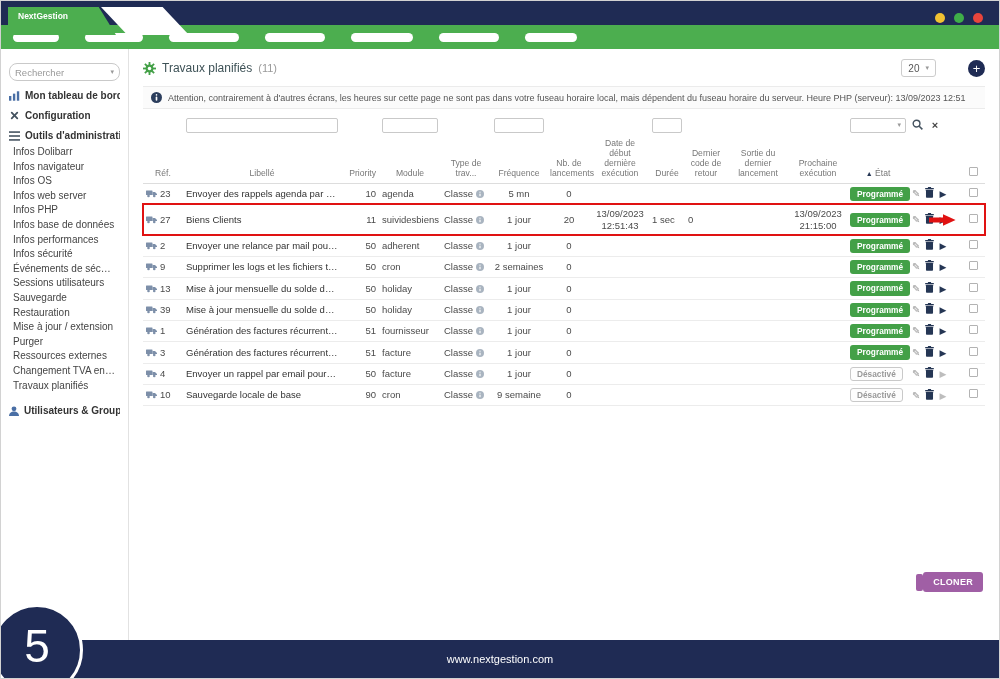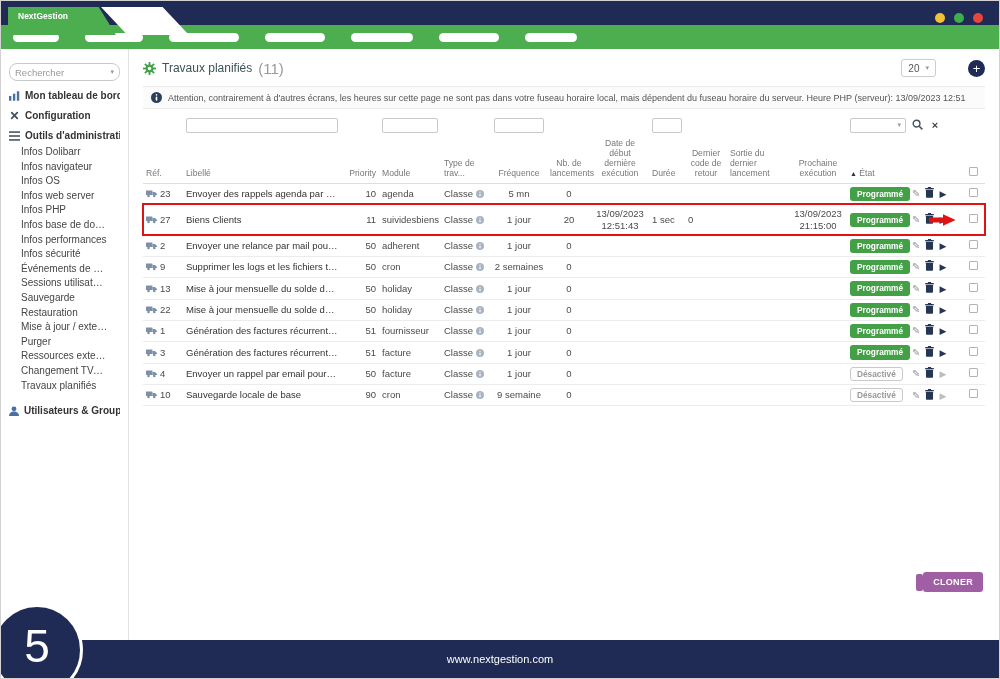--- a/index.html
+++ b/index.html
@@ -25,44 +25,44 @@
   
   .body { flex:1; display:flex; min-height:0; }
   .sidebar { width:128px; border-right:1px solid #e2e2e2; flex:0 0 auto; padding-top:10px; }
   .search-box { margin:4px 8px 2px; height:18px; border:1px solid #c9c9c9; border-radius:8px;
                 display:flex; align-items:center; justify-content:space-between; padding:0 5px;
                 font-size:9.5px; color:#999; cursor:pointer; background:#fff; }
   .caret { font-size:7px; color:#999; }
   .side-section { display:flex; align-items:center; gap:5px; margin:9px 8px 0; font-size:10px;
                   font-weight:bold; color:#333; cursor:pointer; white-space:nowrap; overflow:hidden; }
   .side-list { margin-top:4px; }
-  .side-item { font-size:10px; color:#444; padding:1px 20px; line-height:12.6px; cursor:pointer;
+  .side-item { font-size:10px; color:#444; padding:1px 12px; line-height:12.6px; cursor:pointer;
                white-space:nowrap; overflow:hidden; text-overflow:ellipsis; }
   .users { margin-top:12px; }
   .s-icon { display:inline-flex; line-height:0; }
 
   .main { flex:1; position:relative; padding:10px 14px 0; min-width:0; }
   .title-row { display:flex; align-items:center; gap:6px; }
   .gear { line-height:0; }
   .page-title { font-size:12px; color:#3d5156; }
-  .page-count { font-size:15px; color:#9a9a9a; }
+  .page-count { font-size:11px; color:#9a9a9a; }
   .spacer { flex:1; }
   .page-size { height:18px; border:1px solid #ccc; border-radius:3px; display:flex; align-items:center;
                gap:6px; padding:0 6px; font-size:10px; color:#555; margin-right:26px; background:#fff; cursor:pointer; }
   .add-btn { width:17px; height:17px; border-radius:50%; background:#1f2b54; color:#fff; display:flex;
              align-items:center; justify-content:center; font-size:13px; line-height:1; cursor:pointer; }
 
   .notice { margin-top:9px; background:#fbfbfb; border-top:1px solid #ebebeb; border-bottom:1px solid #ebebeb;
             padding:5px 8px; display:flex; align-items:flex-end; gap:6px; font-size:9px; color:#555; }
 
   
   .grid { width:100%; border-collapse:collapse; table-layout:fixed; margin-top:8px;
           font-size:9.5px; color:#4a4a4a; }
   .grid th { font-size:8.6px; color:#777; font-weight:normal; padding:2px 3px 4px; vertical-align:bottom;
-             border-bottom:1px solid #ddd; line-height:1.15; text-align:left; cursor:pointer; }
+             border-bottom:1px solid #ddd; line-height:1.15; text-align:center; cursor:pointer; }
   .grid td { padding:3px 3px; border-bottom:1px solid #ececec; vertical-align:middle; line-height:1.25; }
   .filter-row td { border-bottom:none; padding:1px 3px 4px; }
   .f-input { width:100%; height:15px; border:1px solid #c9c9c9; border-radius:2px; padding:0 3px;
              font-size:9px; font-family:inherit; }
   .f-select { height:15px; border:1px solid #c9c9c9; border-radius:2px; background:#fff; display:flex;
               align-items:center; justify-content:flex-end; padding:0 4px; cursor:pointer; }
   .f-icons { white-space:nowrap; }
   .mag { cursor:pointer; margin-right:6px; vertical-align:-1px; display:inline-block; line-height:0; }
   .clear-x { font-size:11px; color:#444; font-weight:bold; cursor:pointer; }
   .sort { color:#253654; font-size:7px; }
@@ -451,21 +451,21 @@
                     <rect x="3.8" y="0" width="4.4" height="1.6" rx="0.5"></rect>
                   </svg></span><span class="act play">▶</span></td>
               <td><span class="cb"></span></td>
             </tr>
             <tr>
               <td class="c-ref"><span class="truck"><svg width="11" height="9" viewBox="0 0 22 16" fill="#7d8fa9">
                     <rect x="0" y="2" width="13" height="9" rx="1"></rect>
                     <path d="M13 5h5l4 4v2h-9z"></path>
                     <circle cx="5" cy="13" r="2.6"></circle>
                     <circle cx="16.5" cy="13" r="2.6"></circle>
-                  </svg></span><span>22</span></td>
+                  </svg></span><span>39</span></td>
               <td class="c-lib"><span>Mise à jour mensuelle du solde des congés</span></td>
               <td>50</td>
               <td>holiday</td>
               <td>Classe<span class="info-dot"><svg width="8" height="8" viewBox="0 0 12 12">
                     <circle cx="6" cy="6" r="6" fill="#a9b4c0"></circle>
                     <rect x="5.1" y="2.4" width="1.8" height="1.8" rx="0.9" fill="#fff"></rect>
                     <rect x="5.1" y="5.1" width="1.8" height="4.4" rx="0.9" fill="#fff"></rect>
                   </svg></span></td>
               <td>1 jour</td>
               <td>0</td>

